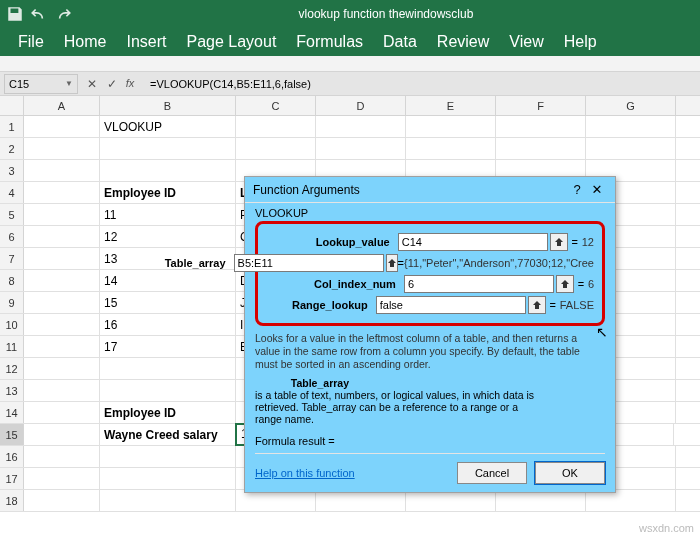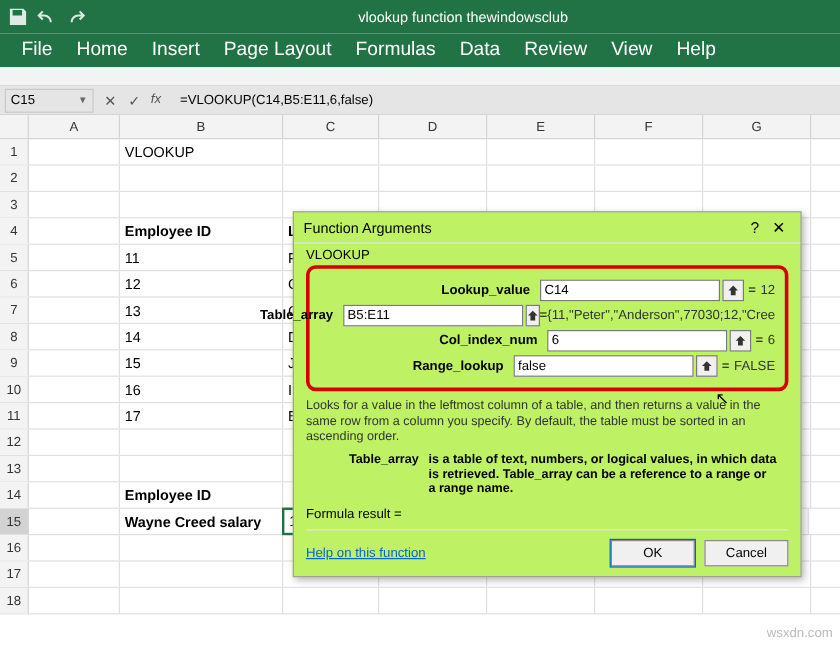--- a/index.html
+++ b/index.html
@@ -35,40 +35,40 @@
 .row { display: flex; height: 22px; border-bottom: 1px solid #e0e0e0; }
 .rh { width: 24px; background: #f3f3f3; border-right: 1px solid #d4d4d4; text-align: center; font-size: 11px; line-height: 22px; color:#333; }
 .rh.sel { background: #d2d2d2; }
 .cell { border-right: 1px solid #e0e0e0; padding: 0 4px; line-height: 22px; font-size: 12px; overflow: hidden; white-space: nowrap; }
 .bold { font-weight: 600; }
 .right { text-align: right; }
 .sel-cell { border: 2px solid #217346; line-height: 18px; margin: -1px; position: relative; }
 .sel-cell::after { content:""; position:absolute; right:-3px; bottom:-3px; width:6px; height:6px; background:#217346; }
 
 
-.dialog { position: absolute; left: 244px; top: 176px; width: 424px; background: #bef264; border: 1px solid #a0a0a0; box-shadow: 2px 2px 6px rgba(0,0,0,.3); }
+.dialog { position: absolute; left: 244px; top: 176px; width: 372px; background: #7dd3fc; border: 1px solid #a0a0a0; box-shadow: 2px 2px 6px rgba(0,0,0,.3); }
 .dlg-title { height: 26px; display: flex; align-items: center; padding: 0 8px; font-size: 12px; border-bottom: 1px solid #e4e4e4; }
 .dlg-title .t { flex: 1; }
 .dlg-title .help, .dlg-title .close { width: 20px; text-align: center; cursor: pointer; font-size: 13px; }
 .dlg-body { padding: 4px 10px 8px; font-size: 11px; }
 .fn-name { font-size: 11px; margin-bottom: 2px; }
 
 .redbox { border: 3px solid #d60000; border-radius: 8px; padding: 6px 8px; margin-bottom: 6px; }
 .argrow { display: flex; align-items: center; margin: 3px 0; justify-content: flex-end; }
 .arglbl { width: 102px; text-align: right; padding-right: 8px; font-weight: 600; }
 .arginp { flex: 0 0 130px; height: 18px; border: 1px solid #7a7a7a; font-size: 11px; padding: 0 3px; }
 .refbtn { width: 18px; height: 18px; border: 1px solid #7a7a7a; margin-left: 2px; display:flex; align-items:center; justify-content:center; background:#f0f0f0; cursor:pointer; }
 .refbtn svg { width:10px; height:10px; }
 .eq { width: 14px; text-align: center; }
 .res { font-size: 11px; color:#333; }
 
 .desc { margin-top: 4px; font-size: 10.5px; color: #333; line-height: 1.25; }
 .desc2 { margin-top: 6px; font-size: 10.5px; }
 .desc2 .k { font-weight: 600; display:inline-block; width:102px; text-align:right; padding-right:8px; vertical-align: top; }
-.desc2 .v { display:inline-block; width: 290px; font-weight: bold; }
+.desc2 .v { display:inline-block; width: 290px; }
 
 .result-line { margin-top: 10px; font-size: 11px; }
 .dlg-footer { display: flex; align-items: center; margin-top: 6px; border-top: 1px solid #e4e4e4; padding-top: 8px; }
 .helplink { color: #0066cc; font-size: 11px; text-decoration: underline; cursor: pointer; }
 .spacer { flex: 1; }
 .btn { width: 70px; height: 22px; border: 1px solid #888; background: #f0f0f0; font-size: 11px; margin-left: 8px; cursor: pointer; }
 .btn.primary { outline: 1px solid #0066cc; }
 
 .watermark { position:absolute; right:6px; bottom:4px; font-size:11px; color:#bbb; }
 .cursor-arrow { position:absolute; left:596px; top:324px; font-size:14px; color:#000; pointer-events:none; }
@@ -373,20 +373,20 @@
       </div>
     </div>
     <div class="desc">Looks for a value in the leftmost column of a table, and then returns a value in the same row from a column you specify. By default, the table must be sorted in an ascending order.</div>
     <div class="desc2">
       <span class="k">Table_array</span><span class="v">is a table of text, numbers, or logical values, in which data is retrieved. Table_array can be a reference to a range or a range name.</span>
     </div>
     <div class="result-line">Formula result =</div>
     <div class="dlg-footer">
       <span class="helplink">Help on this function</span>
       <span class="spacer"></span>
+      <button class="btn">Cancel</button>
       <button class="btn primary">OK</button>
-      <button class="btn">Cancel</button>
     </div>
   </div>
 </div>
 
 <div class="cursor-arrow">↖</div>
 <div class="watermark">wsxdn.com</div>
 
 </body></html>

